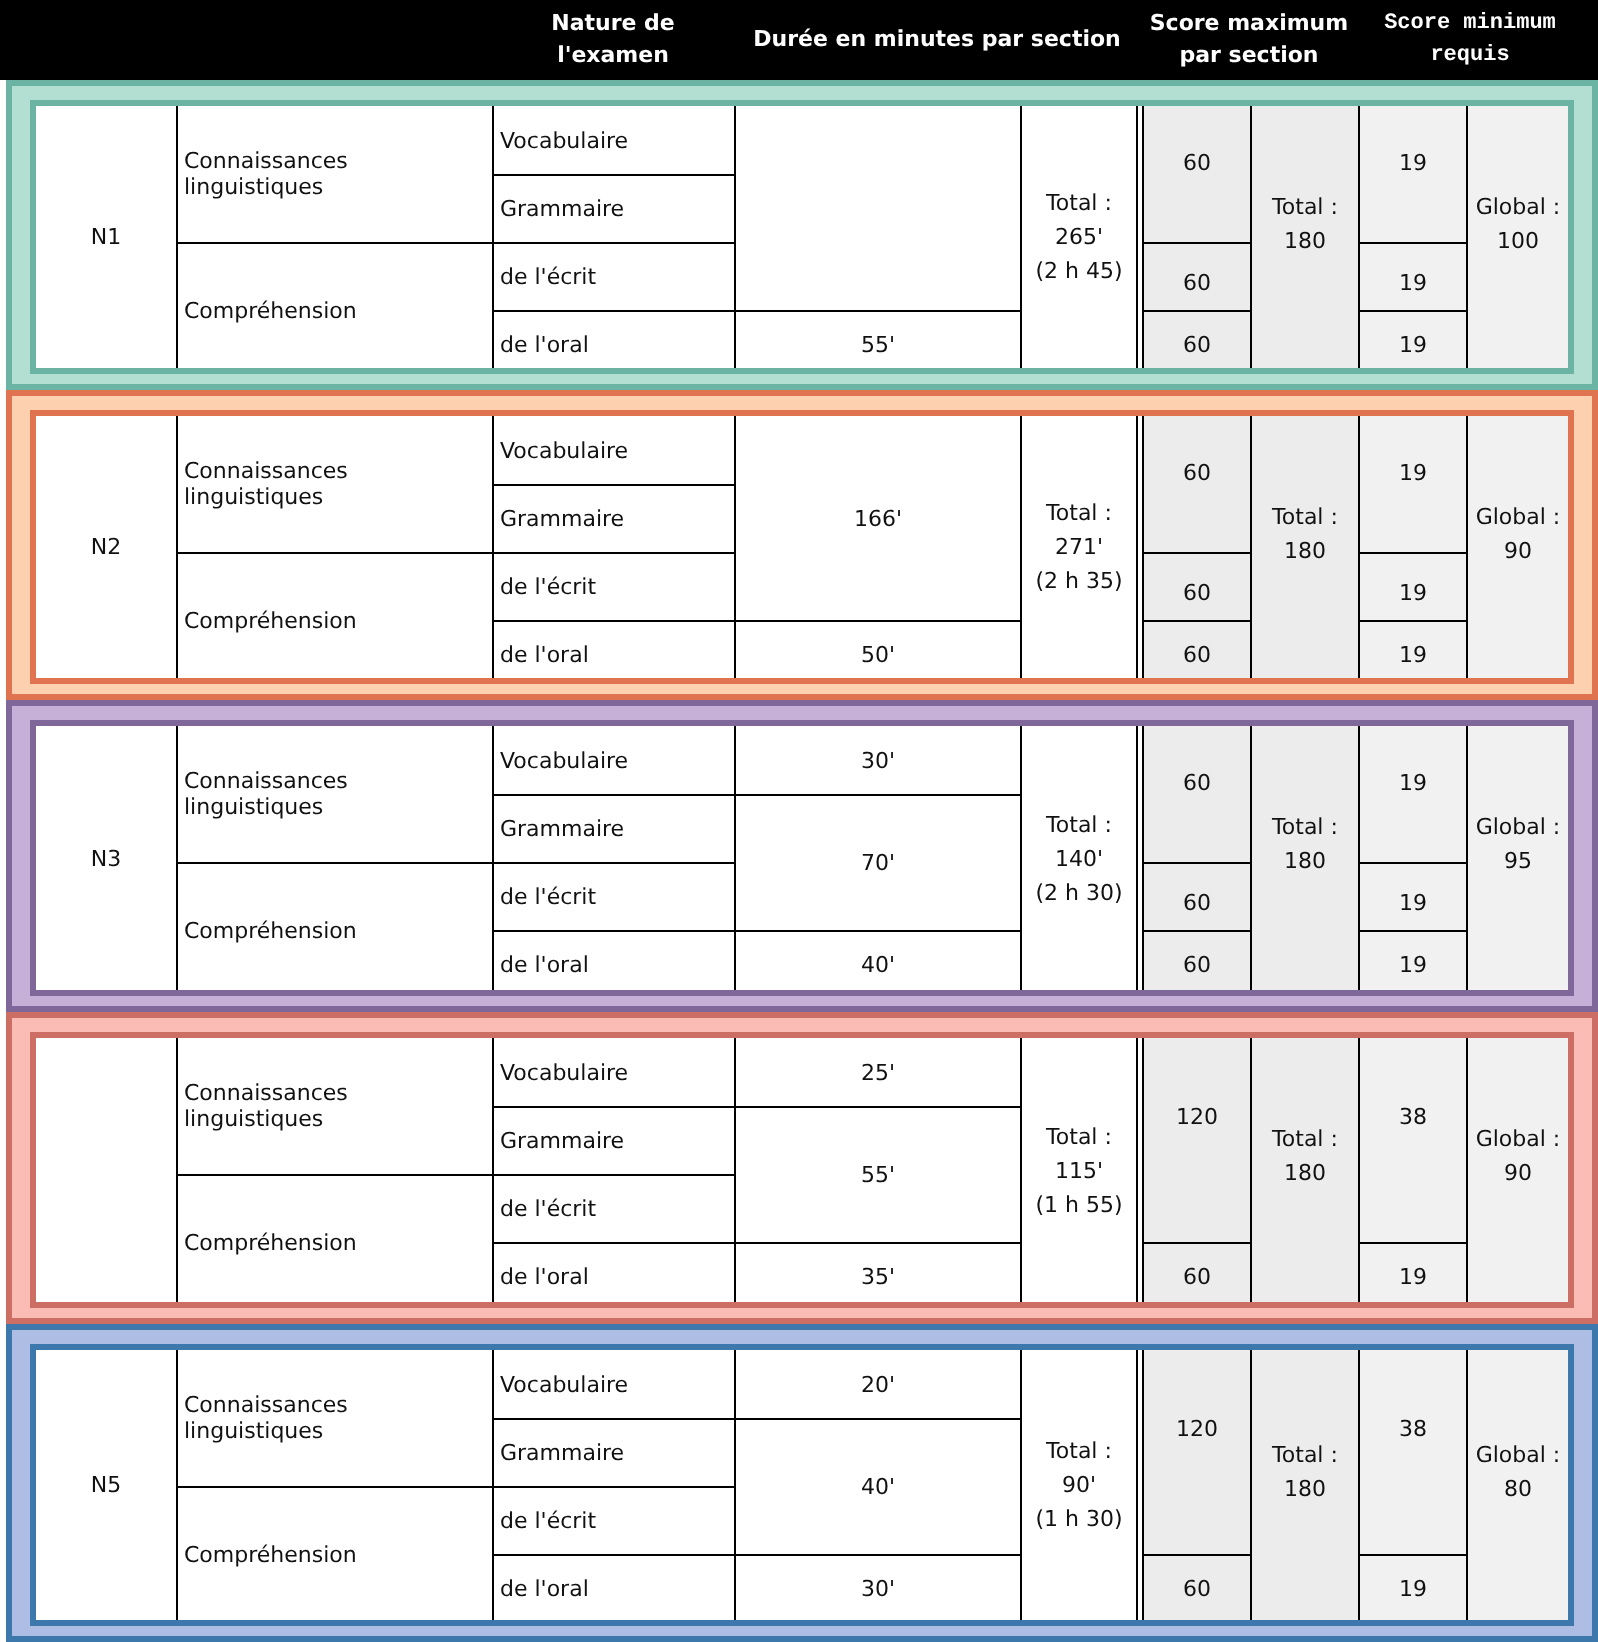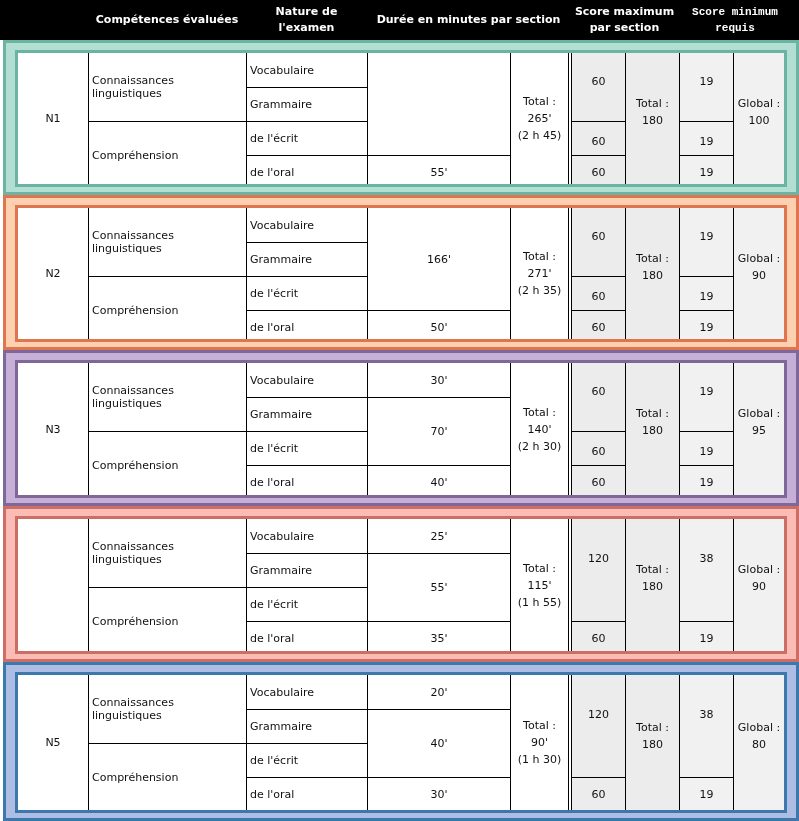--- a/index.html
+++ b/index.html
@@ -19,21 +19,20 @@
   .vl { position: absolute; top: 0; bottom: 0; width: 1px; background: #000; }
   .hl { position: absolute; height: 1px; background: #000; }
   .grey { background: #ececec; }
   .grey2 { background: #f1f1f1; }
   .multi { flex-direction: column; line-height: 17px; }
 </style>
 </head>
 <body>
 
 <div class="header">
-  <div class="h" style="left:88px;width:158px;">Compétences évaluées</div>
   <div class="h" style="left:246px;width:121px;">Nature de l'examen</div>
   <div class="h" style="left:367px;width:203px;">Durée en minutes par section</div>
   <div class="h" style="left:570px;width:109px;flex-direction:column;">
     <span>Score maximum</span>
     <span>par section</span>
   </div>
   <div class="h" style="left:681px;width:108px;flex-direction:column;font-family:Liberation Mono, monospace;">
     <span>Score minimum</span>
     <span>requis</span>
   </div>

